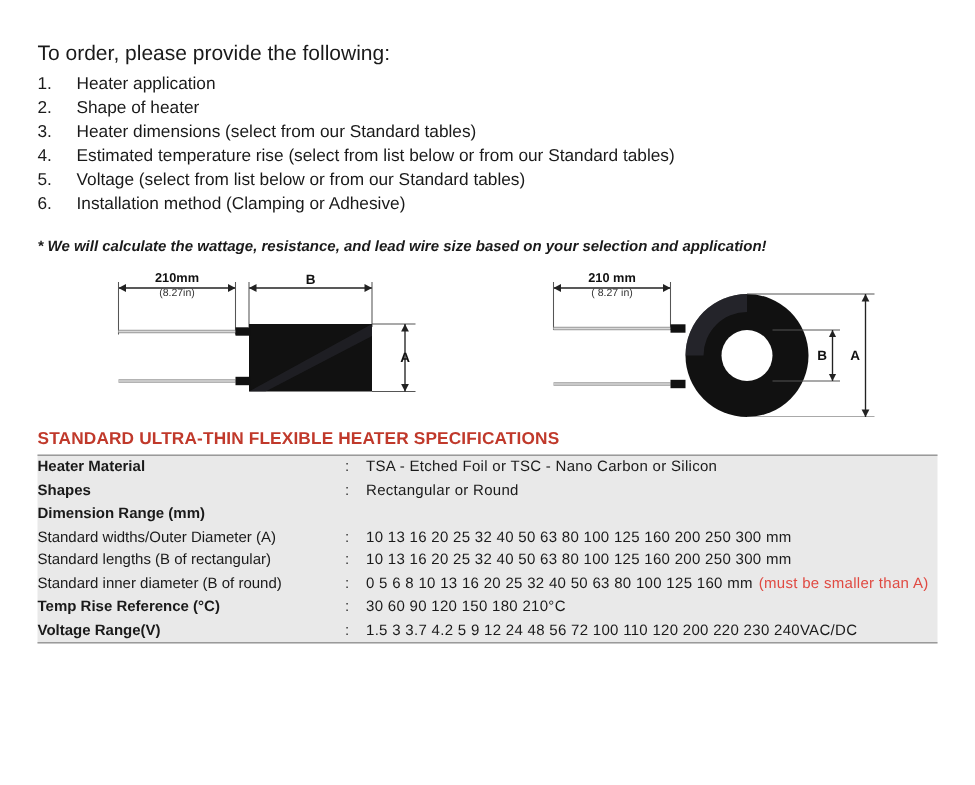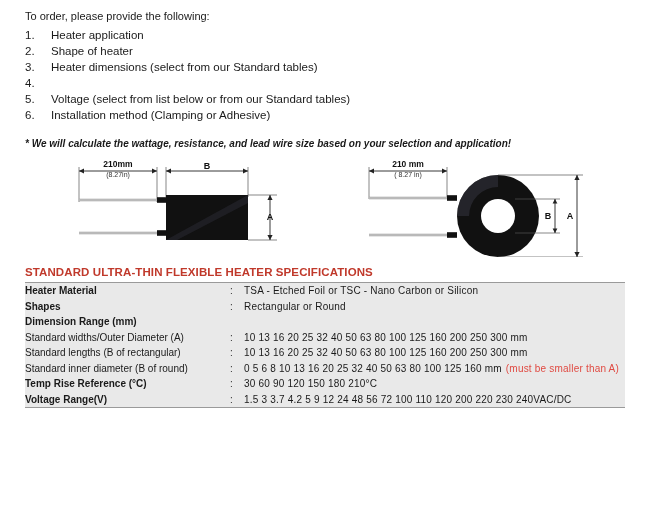--- a/index.html
+++ b/index.html
@@ -28,22 +28,22 @@
     font-size: 27px;
     font-weight: bold;
     color: #a8462b;
     letter-spacing: -0.3px;
     margin: 0;
     padding-top: 50px;
     line-height: 1.05;
   }
 
   .intro {
-    font-size: 11px;
-    margin-top: 10px;
+    font-size: 14px;
+    margin-top: 27px;
     color: #1a1a1a;
   }
 
   
   .order-list {
     margin: 5px 0 0 0;
     padding: 0;
     list-style: none;
   }
   .order-list li {
@@ -134,20 +134,21 @@
     <li>
       <span class="num">2.</span>
       <span>Shape of heater</span>
     </li>
     <li>
       <span class="num">3.</span>
       <span>Heater dimensions (select from our Standard tables)</span>
     </li>
     <li>
       <span class="num">4.</span>
+      <span>Estimated temperature rise (select from list below or from our Standard tables)</span>
     </li>
     <li>
       <span class="num">5.</span>
       <span>Voltage (select from list below or from our Standard tables)</span>
     </li>
     <li>
       <span class="num">6.</span>
       <span>Installation method (Clamping or Adhesive)</span>
     </li>
   </ul>

